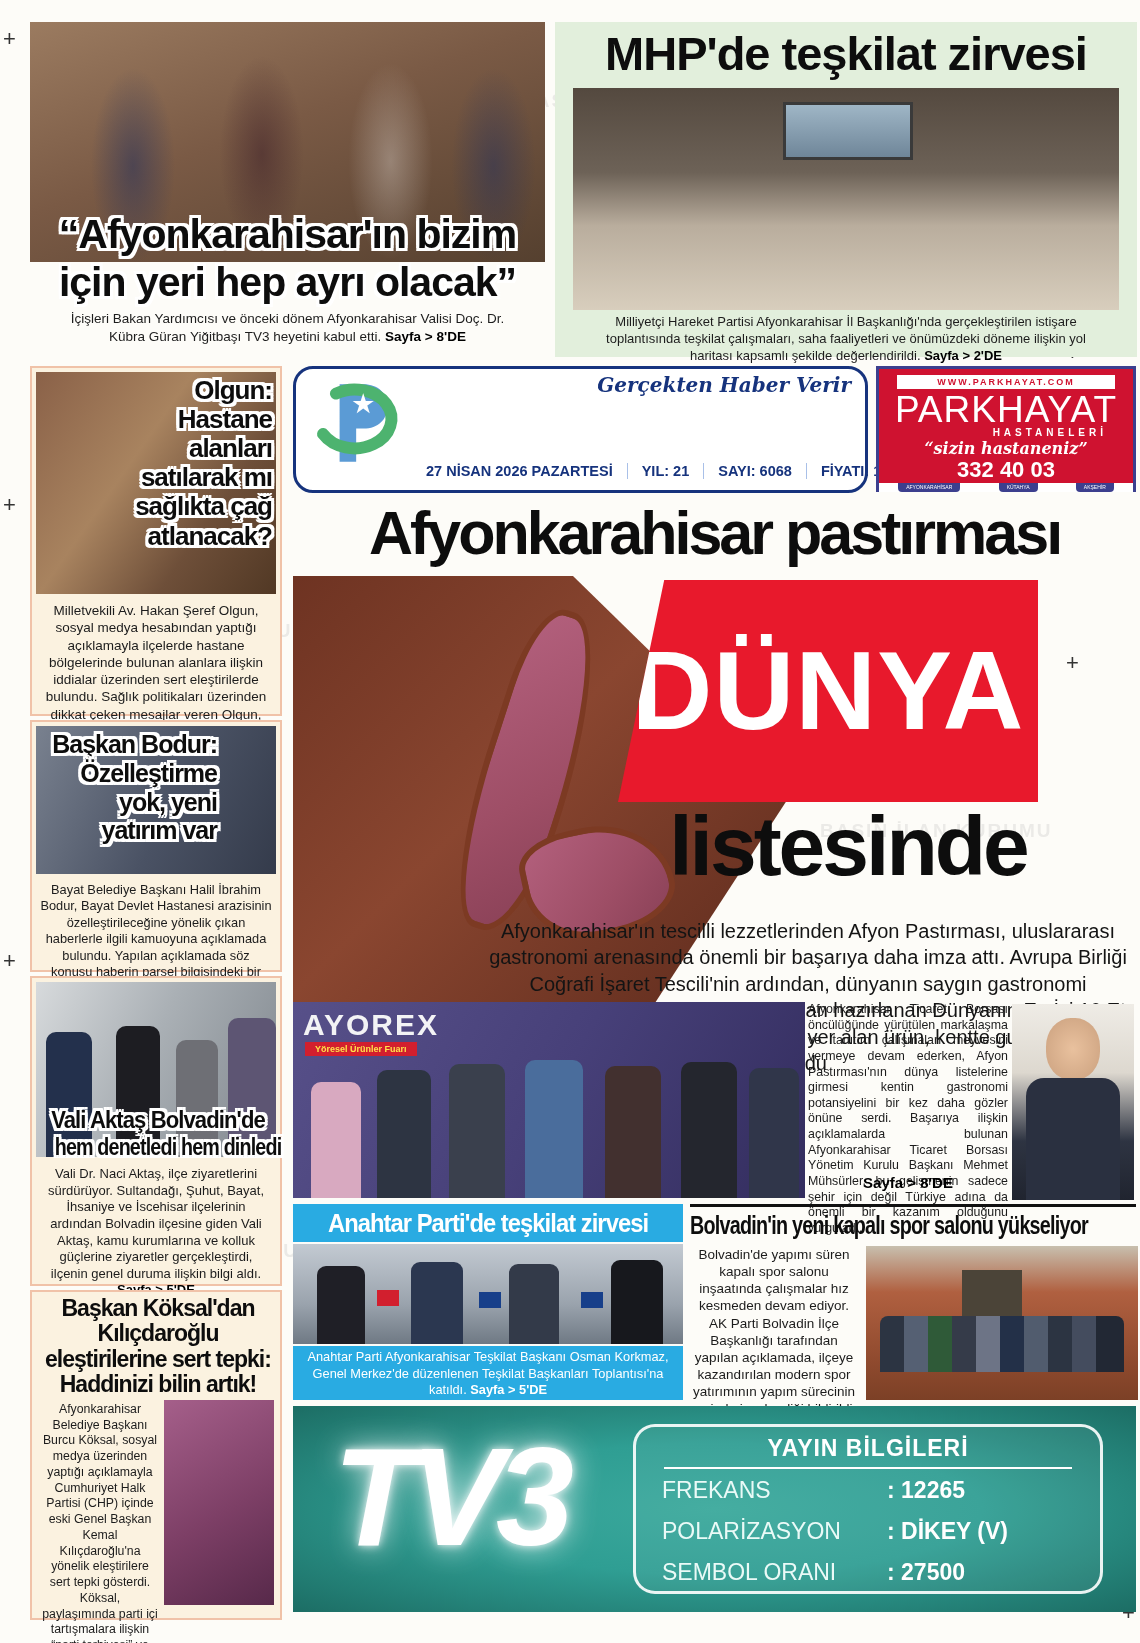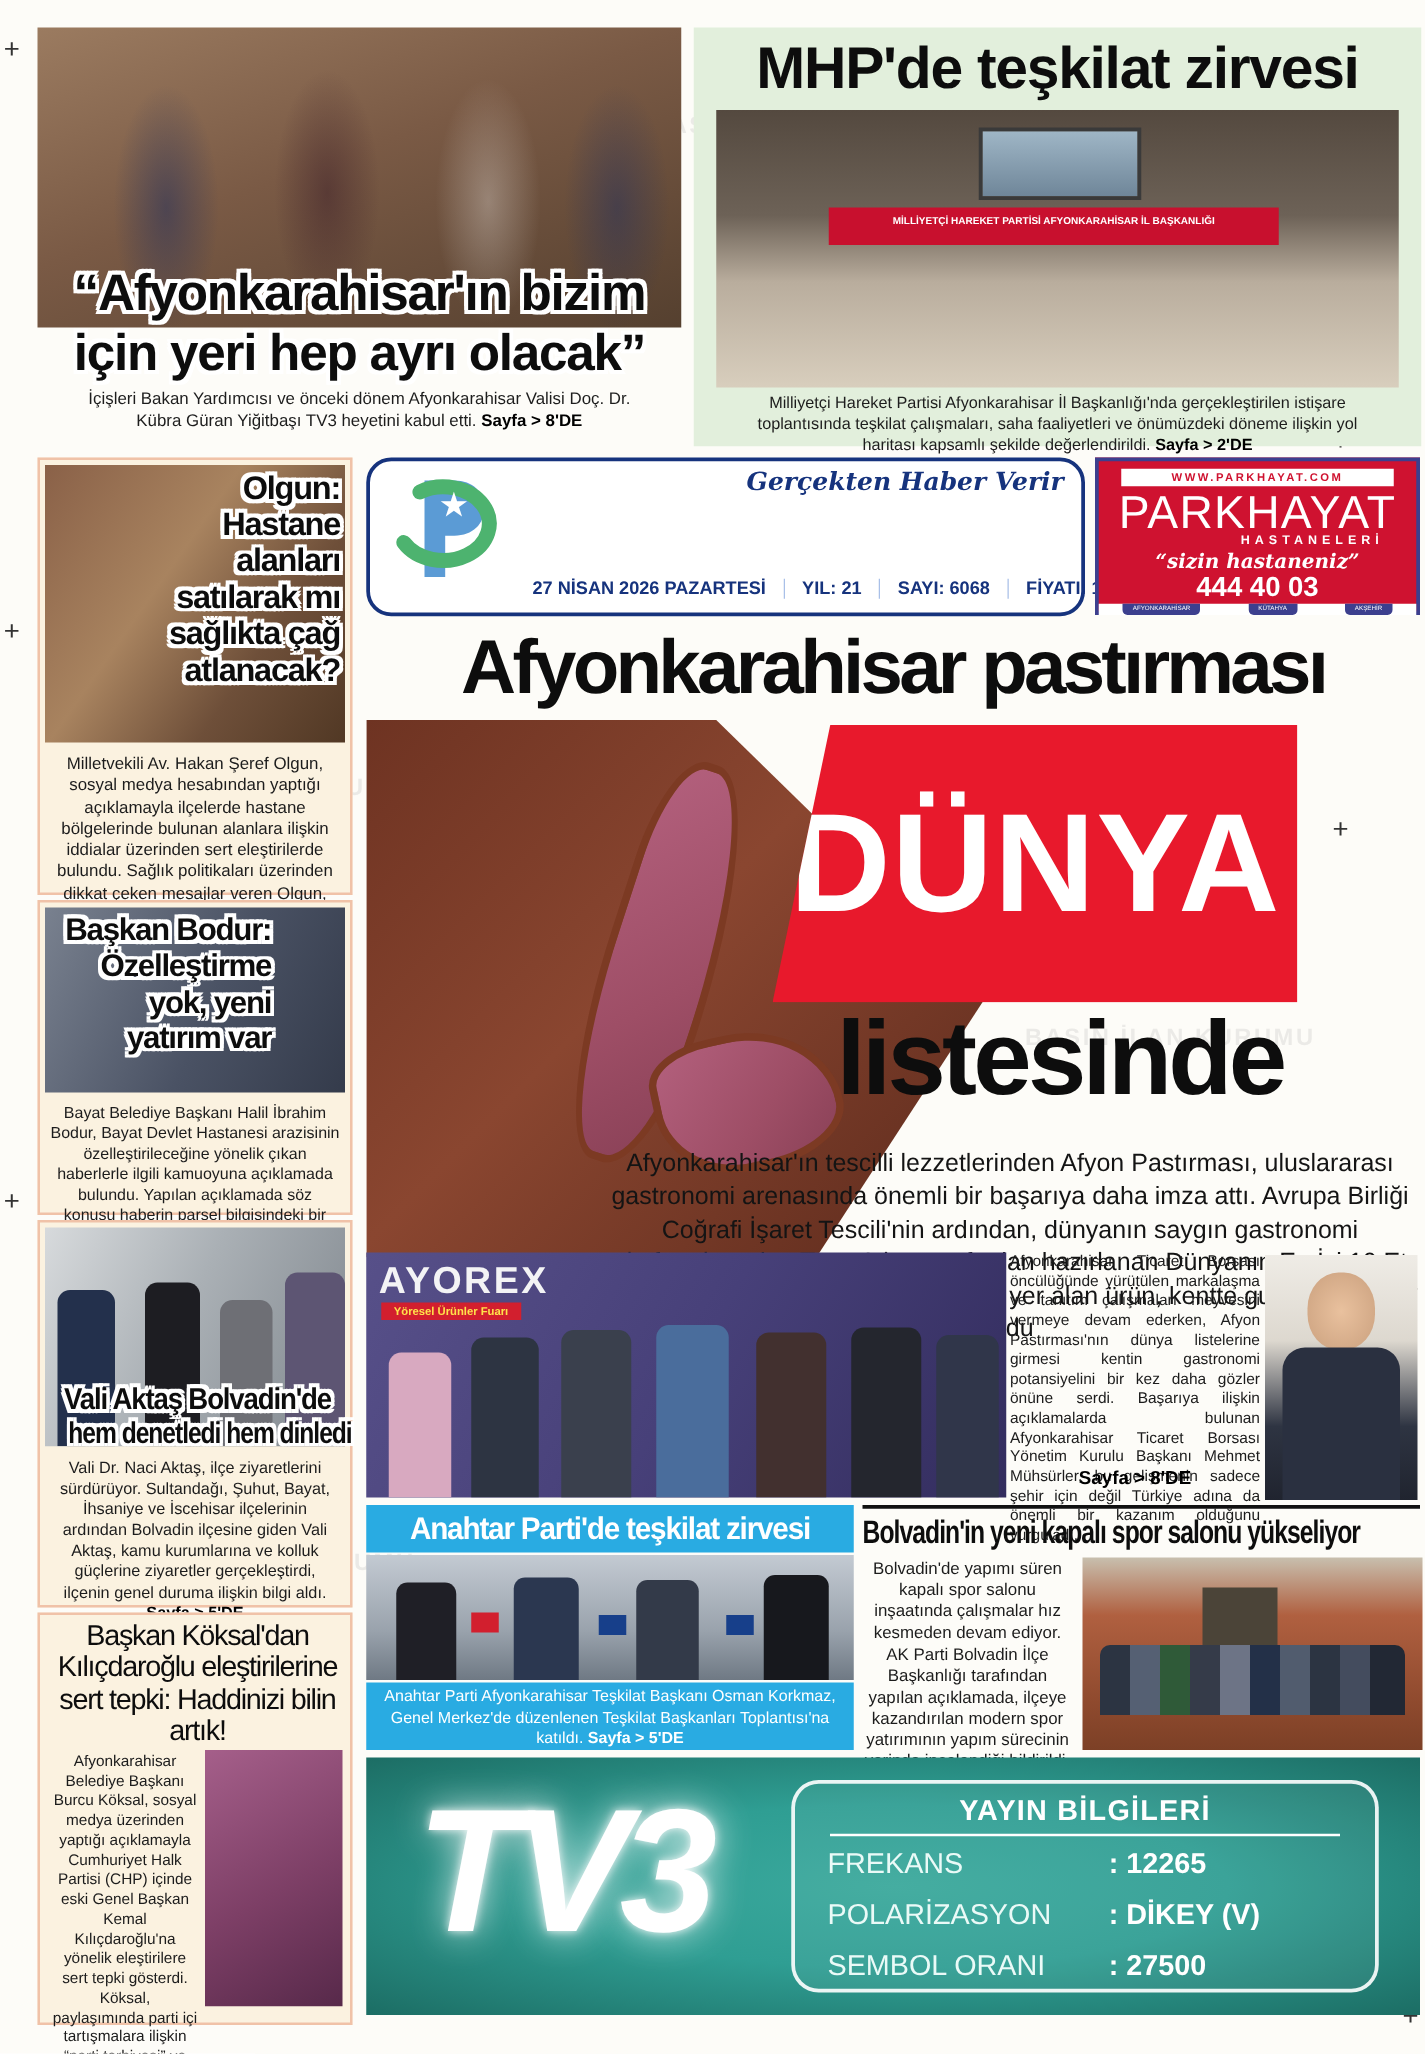--- a/index.html
+++ b/index.html
@@ -66,21 +66,20 @@
     <div class="abs outline" style="left:0;top:238px;width:515px;text-align:center;font-size:41px;line-height:1.08;letter-spacing:-1px;white-space:nowrap" data-name="yigitbasi-headline-line2">için yeri hep ayrı olacak”</div>
     <p class="abs cap" style="left:35px;top:288px;width:445px;margin:0" data-name="yigitbasi-caption">
       <span data-name="yigitbasi-caption-text">İçişleri Bakan Yardımcısı ve önceki dönem Afyonkarahisar Valisi Doç. Dr. Kübra Güran Yiğitbaşı TV3 heyetini kabul etti.</span>
       <b class="pgref" data-name="yigitbasi-page-ref">Sayfa &gt; 8'DE</b>
     </p>
   </section>
 
   <section class="abs" style="left:555px;top:22px;width:582px;height:335px;background:#e2efdc" data-name="story-mhp">
     <h1 class="abs" style="left:0;top:4px;width:582px;margin:0;text-align:center;font-size:47px;font-weight:900;letter-spacing:-1px;color:#0d0d0d;white-space:nowrap" data-name="mhp-headline">MHP'de teşkilat zirvesi</h1>
     <div class="photo ph-meeting" style="left:18px;top:66px;width:546px;height:222px" data-name="mhp-meeting-photo">
-      <div class="abs" style="left:90px;top:78px;width:360px;height:30px;background:#c8102e;color:#fff;font-size:8px;font-weight:700;text-align:center;line-height:1.2;padding-top:6px" data-name="mhp-photo-banner">MİLLİYETÇİ HAREKET PARTİSİ AFYONKARAHİSAR İL BAŞKANLIĞI</div>
       <div class="abs" style="left:210px;top:14px;width:130px;height:58px;background:linear-gradient(#9fb6c6,#6f8699);border:3px solid #3a3a3a" data-name="mhp-screen"></div>
     </div>
     <p class="abs cap" style="left:30px;top:292px;width:522px;margin:0;font-size:13px" data-name="mhp-caption">
       <span data-name="mhp-caption-text">Milliyetçi Hareket Partisi Afyonkarahisar İl Başkanlığı'nda gerçekleştirilen istişare toplantısında teşkilat çalışmaları, saha faaliyetleri ve önümüzdeki döneme ilişkin yol haritası kapsamlı şekilde değerlendirildi.</span>
       <b class="pgref" data-name="mhp-page-ref">Sayfa &gt; 2'DE</b>
     </p>
   </section>
 
   <section class="abs" style="left:293px;top:366px;width:575px;height:127px;background:#fff;border:3px solid #16337d;border-radius:20px" data-name="masthead">
     <div class="abs" style="right:14px;top:4px;font-family:'DejaVu Serif',serif;font-style:italic;font-weight:700;font-size:20px;color:#16337d" data-name="masthead-slogan">Gerçekten Haber Verir</div>
@@ -95,21 +94,21 @@
       <span style="border-left:1px solid #a9c0e8;padding:0 14px" data-name="masthead-issue">SAYI: 6068</span>
       <span style="border-left:1px solid #a9c0e8;padding-left:14px" data-name="masthead-price">FİYATI: 17 TL</span>
     </div>
   </section>
 
   <section class="abs" style="left:876px;top:366px;width:260px;height:126px;background:#cf1230;border:3px solid #3c3f8e" data-name="parkhayat-ad">
     <div class="abs" style="left:18px;top:6px;width:218px;background:#fff;color:#cf1230;font-size:9px;font-weight:800;letter-spacing:2px;text-align:center;padding:2px 0" data-name="parkhayat-website">WWW.PARKHAYAT.COM</div>
     <div class="abs" style="left:0;top:20px;width:100%;text-align:center;color:#fff;font-size:37px;font-weight:400;letter-spacing:1px" data-name="parkhayat-name">PARKHAYAT</div>
     <div class="abs" style="left:0;top:58px;width:228px;text-align:right;color:#fff;font-size:10px;font-weight:700;letter-spacing:4px" data-name="parkhayat-subtitle">HASTANELERİ</div>
     <div class="abs" style="left:0;top:70px;width:100%;text-align:center;color:#fff;font-family:'DejaVu Serif',serif;font-style:italic;font-weight:700;font-size:16px" data-name="parkhayat-slogan">“sizin hastaneniz”</div>
-    <div class="abs" style="left:0;top:88px;width:100%;text-align:center;color:#fff;font-size:22px;font-weight:800" data-name="parkhayat-phone">444 40 03</div>
+    <div class="abs" style="left:0;top:88px;width:100%;text-align:center;color:#fff;font-size:22px;font-weight:800" data-name="parkhayat-phone">332 40 03</div>
     <div class="abs" style="left:0;top:114px;width:100%;height:9px;background:#fff;display:flex;justify-content:space-around" data-name="parkhayat-locations">
       <span style="background:#3c3f8e;color:#fff;font-size:5px;padding:1px 8px;border-radius:0 0 4px 4px" data-name="parkhayat-location">AFYONKARAHİSAR</span>
       <span style="background:#3c3f8e;color:#fff;font-size:5px;padding:1px 8px;border-radius:0 0 4px 4px" data-name="parkhayat-location">KÜTAHYA</span>
       <span style="background:#3c3f8e;color:#fff;font-size:5px;padding:1px 8px;border-radius:0 0 4px 4px" data-name="parkhayat-location">AKŞEHİR</span>
     </div>
   </section>
 
   <section class="card" style="left:30px;top:366px;width:252px;height:350px" data-name="story-olgun">
     <div class="photo ph-olgun" style="left:4px;top:4px;width:240px;height:222px" data-name="olgun-photo"></div>
     <div class="abs outline" style="right:8px;top:8px;width:168px;text-align:right;font-size:26px;line-height:1.12;letter-spacing:-1px" data-name="olgun-headline">Olgun: Hastane alanları satılarak mı sağlıkta çağ atlanacak?</div>
@@ -137,21 +136,21 @@
     </div>
     <div class="abs outline" style="left:0;top:128px;width:252px;text-align:center;font-size:24px;letter-spacing:-1px;white-space:nowrap;transform:scaleX(.92)" data-name="aktas-headline-line1">Vali Aktaş Bolvadin'de</div>
     <div class="abs outline" style="left:0;top:155px;width:252px;text-align:center;font-size:24px;letter-spacing:-1px;white-space:nowrap;transform:scaleX(.82)" data-name="aktas-headline-line2">hem denetledi hem dinledi</div>
     <p class="bodytxt abs" style="left:0;top:182px;width:248px;margin:0;font-size:13px" data-name="aktas-body">
       <span data-name="aktas-body-text">Vali Dr. Naci Aktaş, ilçe ziyaretlerini sürdürüyor. Sultandağı, Şuhut, Bayat, İhsaniye ve İscehisar ilçelerinin ardından Bolvadin ilçesine giden Vali Aktaş, kamu kurumlarına ve kolluk güçlerine ziyaretler gerçekleştirdi, ilçenin genel duruma ilişkin bilgi aldı.</span>
       <b class="pgref" data-name="aktas-page-ref">Sayfa &gt; 5'DE</b>
     </p>
   </section>
 
   <section class="card" style="left:30px;top:1290px;width:252px;height:330px" data-name="story-koksal">
-    <h2 class="abs" style="left:4px;top:4px;width:244px;margin:0;text-align:center;font-size:23px;font-weight:400;line-height:1.1;letter-spacing:-1px;color:#0d0d0d" data-name="koksal-headline">Başkan Köksal'dan Kılıçdaroğlu eleştirilerine sert tepki: Haddinizi bilin artık!</h2>
+    <h2 class="abs" style="left:4px;top:4px;width:244px;margin:0;text-align:center;font-size:23px;font-weight:700;line-height:1.1;letter-spacing:-1px;color:#0d0d0d" data-name="koksal-headline">Başkan Köksal'dan Kılıçdaroğlu eleştirilerine sert tepki: Haddinizi bilin artık!</h2>
     <div class="photo ph-koksal" style="right:6px;top:108px;width:110px;height:205px" data-name="koksal-photo"></div>
     <p class="bodytxt abs" style="left:2px;top:104px;width:132px;margin:0;font-size:12.3px" data-name="koksal-body">
       <span data-name="koksal-body-text">Afyonkarahisar Belediye Başkanı Burcu Köksal, sosyal medya üzerinden yaptığı açıklamayla Cumhuriyet Halk Partisi (CHP) içinde eski Genel Başkan Kemal Kılıçdaroğlu'na yönelik eleştirilere sert tepki gösterdi. Köksal, paylaşımında parti içi tartışmalara ilişkin “parti terbiyesi” ve “vefa” vurgusu yaparak dikkat çeken ifadeler kullandı.</span>
       
     </p>
   </section>
 
   <section class="abs" style="left:293px;top:498px;width:843px;height:700px" data-name="story-pastirma">
     <h1 class="abs" style="left:0;top:0;width:843px;margin:0;text-align:center;font-size:61px;font-weight:900;letter-spacing:-3px;color:#0d0d0d;white-space:nowrap" data-name="pastirma-kicker">Afyonkarahisar pastırması</h1>
     <div class="photo ph-pastirma" style="left:0;top:78px;width:500px;height:430px;clip-path:polygon(0 0,56% 0,100% 50%,72% 100%,0 100%)" data-name="pastirma-photo">

